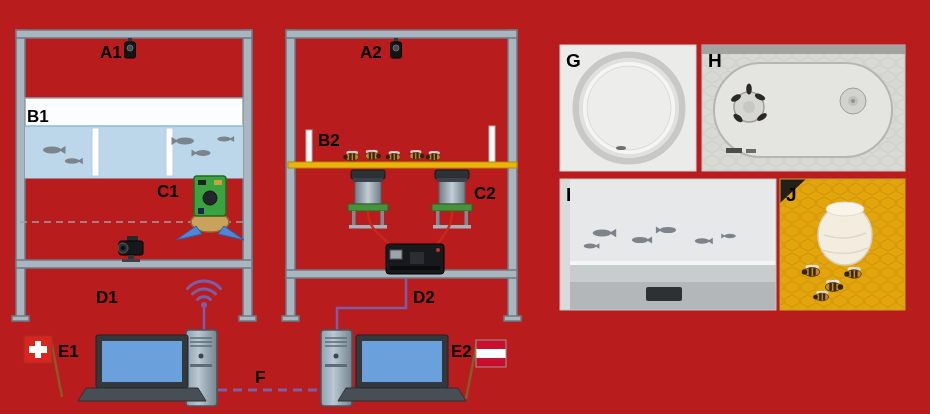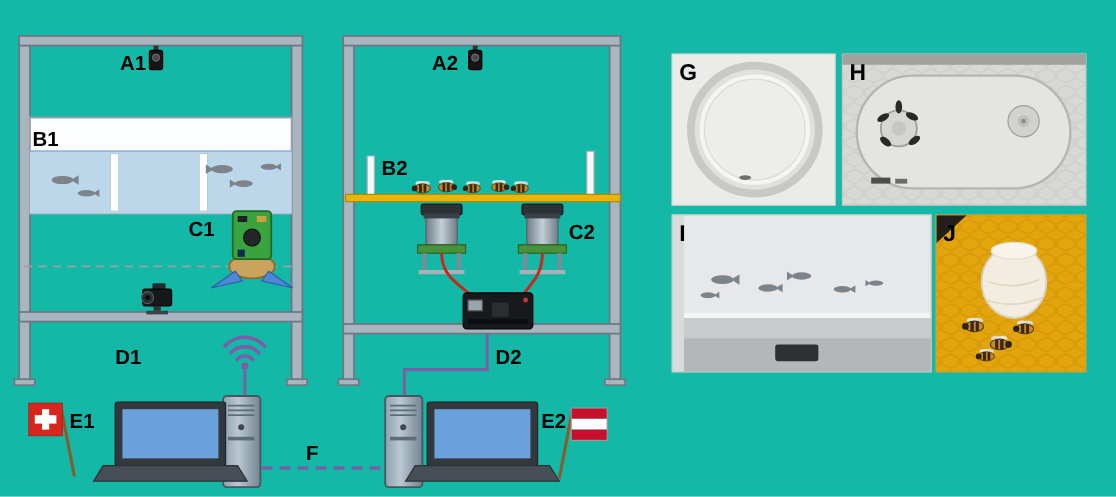--- a/index.html
+++ b/index.html
@@ -1,16 +1,16 @@
 <!DOCTYPE html>
 <html><head>
 <meta charset="utf-8">
 <style>
   html,body{margin:0;padding:0;background:#fff;}
-  .stage{position:relative;width:930px;height:414px;background:#14b8a6;overflow:hidden;}
+  .stage{position:relative;width:930px;height:414px;background:#b91c1c;overflow:hidden;}
   svg{display:block;}
   text{font-family:"Liberation Sans", sans-serif;font-weight:700;fill:#000;}
   .lbl{font-size:17px;}
   .plbl{font-size:19px;}
 </style>
 </head>
 <body>
 
 <div class="stage">
 <svg width="930" height="414" viewBox="0 0 930 414" xmlns="http://www.w3.org/2000/svg">

